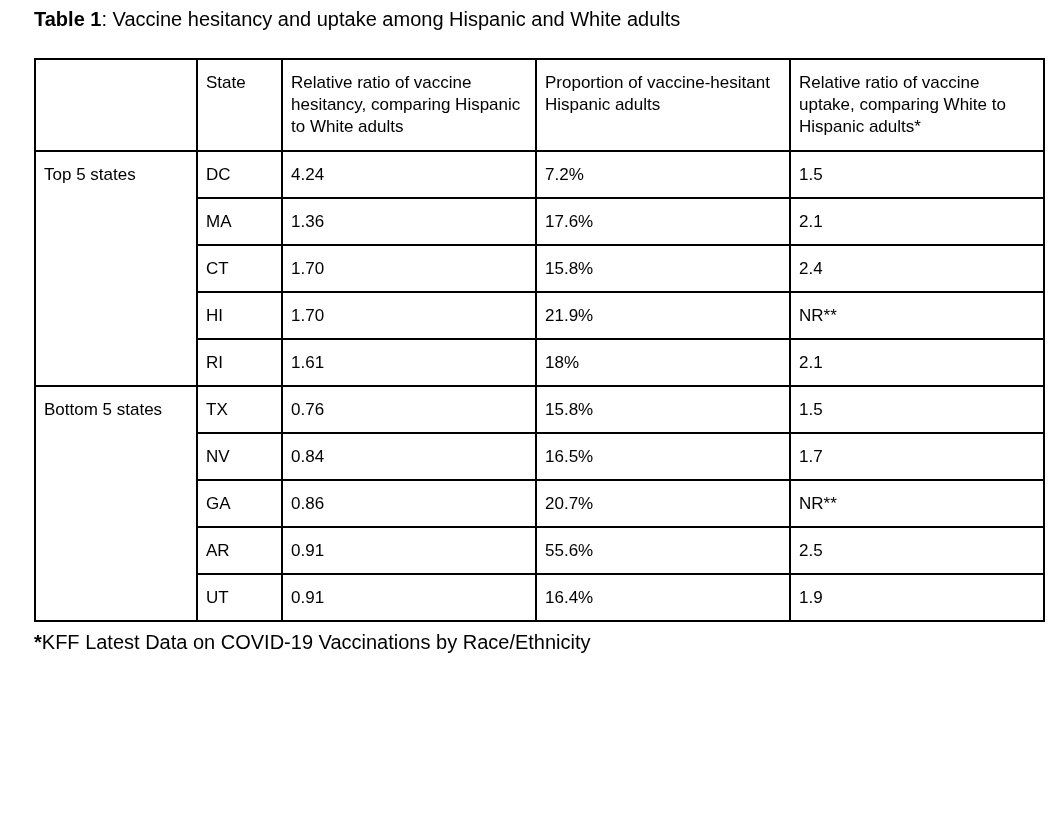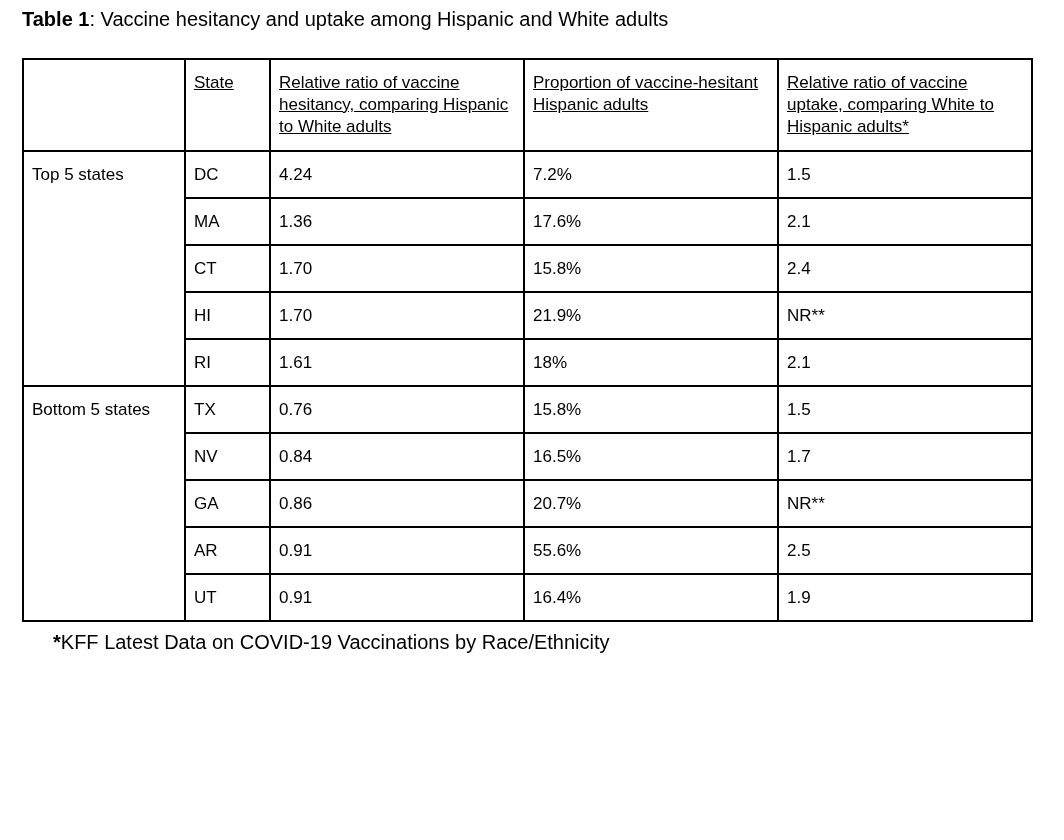--- a/index.html
+++ b/index.html
@@ -8,21 +8,21 @@
     background: #ffffff;
     color: #000000;
     font-family: "Liberation Sans", sans-serif;
   }
   .page {
     position: relative;
     width: 1064px;
     height: 840px;
     background: #ffffff;
     box-sizing: border-box;
-    padding: 6px 22px 0 22px;
+    padding: 6px 22px 0 34px;
     overflow: hidden;
   }
   .doc-title {
     font-size: 20px;
     line-height: 27px;
     font-weight: 400;
     margin: 0;
   }
   .b { font-weight: 700; }
   table.data-table {
@@ -40,34 +40,32 @@
     padding: 12px 8px 0 8px;
     box-sizing: border-box;
     overflow: hidden;
   }
   tr.header-row { height: 92px; }
   tr.data-row  { height: 47px; }
   th.head-cell {
     text-align: left;
     padding-left: 11px;
     padding-right: 14px;
-    text-decoration: underline;
   }
   td.group-cell {
     text-align: left;
     padding-left: 13px;
   }
   td.state-cell, td.value-cell {
     text-align: left;
   }
   .footnote {
     font-size: 20px;
     line-height: 30px;
     margin-top: 5px;
-    margin-left: 31px;
   }
   .footnote div { white-space: nowrap; }
 </style>
 </head>
 <body>
 
 <div class="page">
 
   <p class="doc-title"><span class="b">Table 1</span><span>: Vaccine hesitancy and uptake among Hispanic and White adults</span></p>
 

